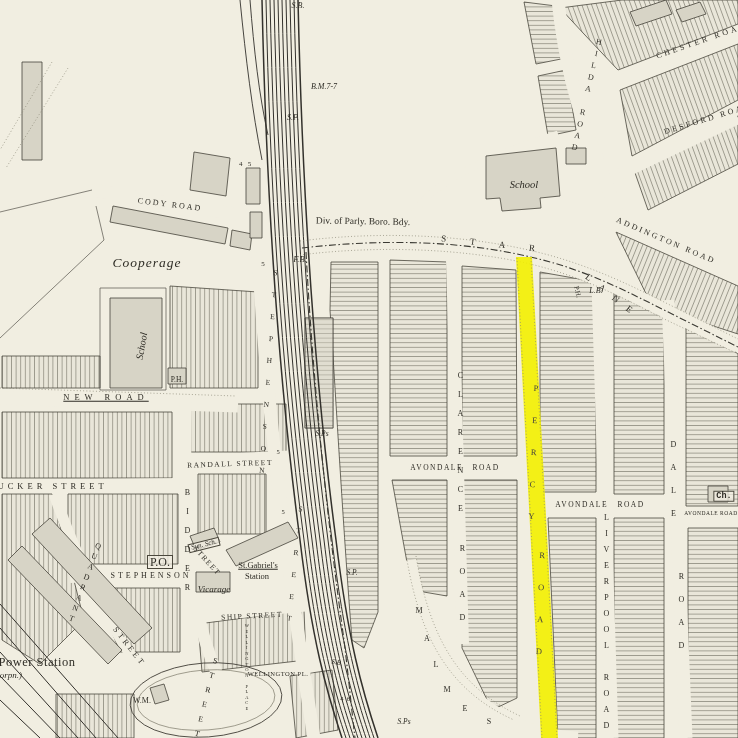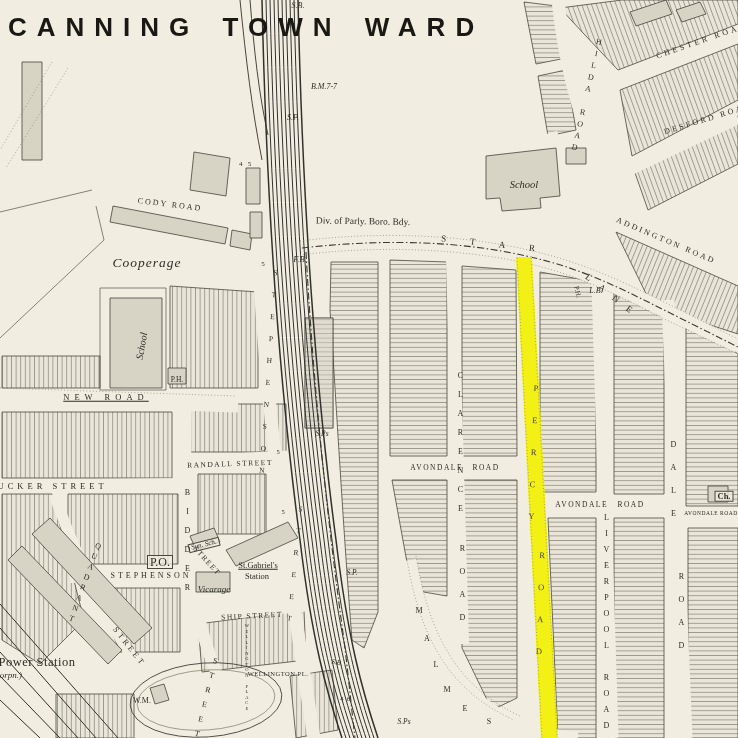--- a/index.html
+++ b/index.html
@@ -171,21 +171,20 @@
     <path class="dot" d="M416,556 C430,640 460,688 520,716"></path>
   </g>
 
   <polygon points="516,257 532,257 558,738 541,738" fill="#f3f000" fill-opacity="0.9"></polygon>
   <g>
     <path class="dot" d="M517,258 L542,738"></path>
     <path class="dot" d="M531,258 L557,738"></path>
   </g>
 </svg>
 
-<div class="title">CANNING TOWN WARD</div>
 
 <div class="lbl it" style="left:298px;top:6px;font-size:8px;">S.B.</div>
 <div class="lbl it" style="left:324px;top:87px;font-size:8px;">B.M.7-7</div>
 <div class="lbl it" style="left:293px;top:118px;font-size:8px;">S.P.</div>
 <div class="lbl it" style="left:300px;top:259px;font-size:8.5px;">F.B.</div>
 <div class="lbl" style="left:245px;top:164px;font-size:7px;">4   5</div>
 <div class="lbl" style="left:263px;top:264px;font-size:7px;">5</div>
 <div class="lbl" style="left:170px;top:205px;font-size:8px;letter-spacing:2px;--r:7deg;">CODY ROAD</div>
 <div class="lbl it" style="left:147px;top:263px;font-size:13.5px;letter-spacing:1px;">Cooperage</div>
 <div class="lbl" style="left:363px;top:222px;font-size:9.5px;--r:1deg;">Div. of Parly. Boro. Bdy.</div>
@@ -222,21 +221,21 @@
 <div class="lbl it" style="left:404px;top:722px;font-size:7.5px;">S.Ps</div>
 <div class="lbl it" style="left:337px;top:663px;font-size:7px;--r:10deg;">S.B.</div>
 <div class="lbl" style="left:345px;top:699px;font-size:6.5px;">4  6</div>
 <div class="lbl vert" style="left:533px;top:463px;font-size:8.5px;letter-spacing:22px;--r:2deg;color:#4a473c;">PERCY</div>
 <div class="lbl vert" style="left:540px;top:614px;font-size:8.5px;letter-spacing:22px;--r:2deg;color:#4a473c;">ROAD</div>
 <div class="lbl vert" style="left:460px;top:447px;font-size:8px;letter-spacing:10px;">CLARENCE</div>
 <div class="lbl vert" style="left:462px;top:590px;font-size:8px;letter-spacing:14px;">ROAD</div>
 <div class="lbl" style="left:455px;top:468px;font-size:7.5px;letter-spacing:1.5px;word-spacing:6px;">AVONDALE ROAD</div>
 <div class="lbl" style="left:600px;top:505px;font-size:7.5px;letter-spacing:1.5px;word-spacing:6px;">AVONDALE ROAD</div>
 <div class="lbl" style="left:711px;top:514px;font-size:5.5px;letter-spacing:0.5px;">AVONDALE ROAD</div>
-<div class="lbl bx" style="left:724px;top:496px;font-size:8.5px;font-weight:bold;">Ch.</div>
+<div class="lbl bx" style="left:724px;top:496px;font-size:8.5px;font-weight:bold;font-family:Liberation Mono, monospace;">Ch.</div>
 <div class="lbl vert" style="left:606px;top:625px;font-size:8px;letter-spacing:7px;">LIVERPOOL ROAD</div>
 <div class="lbl vert" style="left:673px;top:486px;font-size:8px;letter-spacing:14px;">DALE</div>
 <div class="lbl vert" style="left:681px;top:618px;font-size:8px;letter-spacing:14px;">ROAD</div>
 <div class="lbl" style="left:419px;top:611px;font-size:8px;">M</div>
 <div class="lbl" style="left:427px;top:639px;font-size:8px;">A</div>
 <div class="lbl" style="left:436px;top:665px;font-size:8px;">L</div>
 <div class="lbl" style="left:447px;top:690px;font-size:8px;">M</div>
 <div class="lbl" style="left:465px;top:709px;font-size:8px;">E</div>
 <div class="lbl" style="left:489px;top:722px;font-size:8px;">S</div>
 <div class="lbl vert" style="left:268px;top:378px;font-size:7.5px;letter-spacing:13px;--r:4deg;">STEPHENSON</div>

